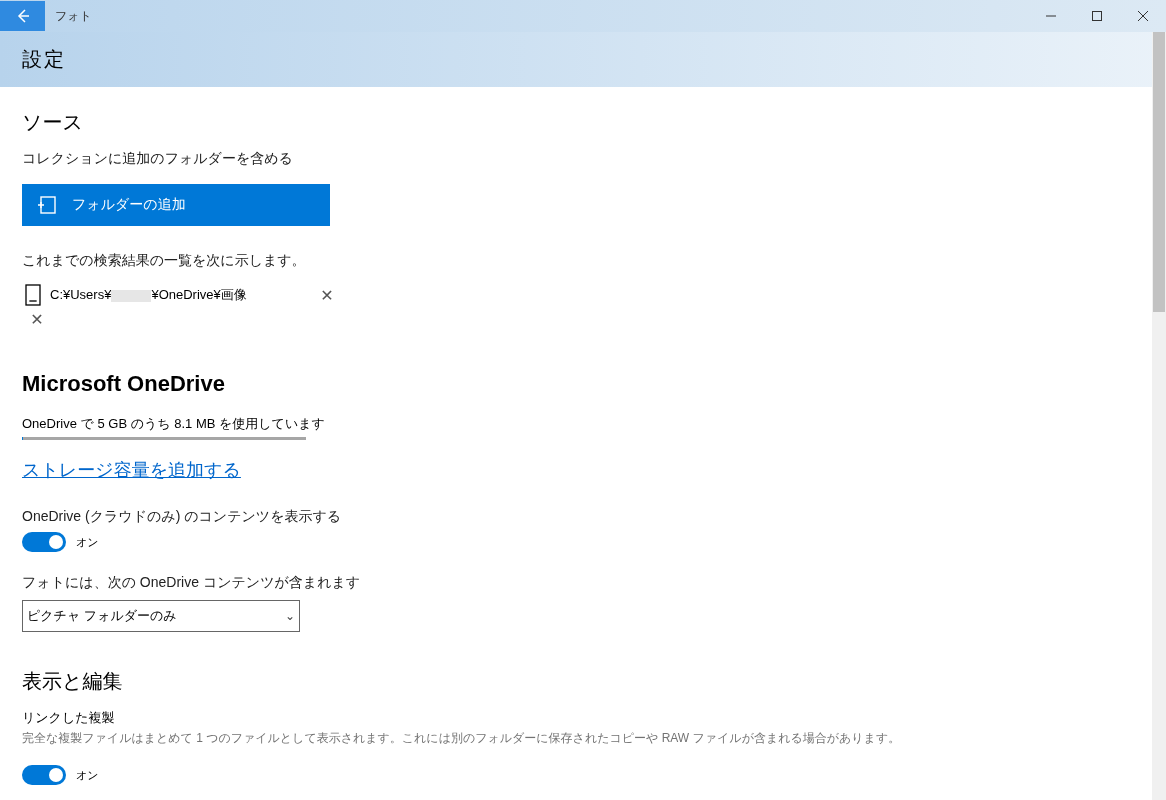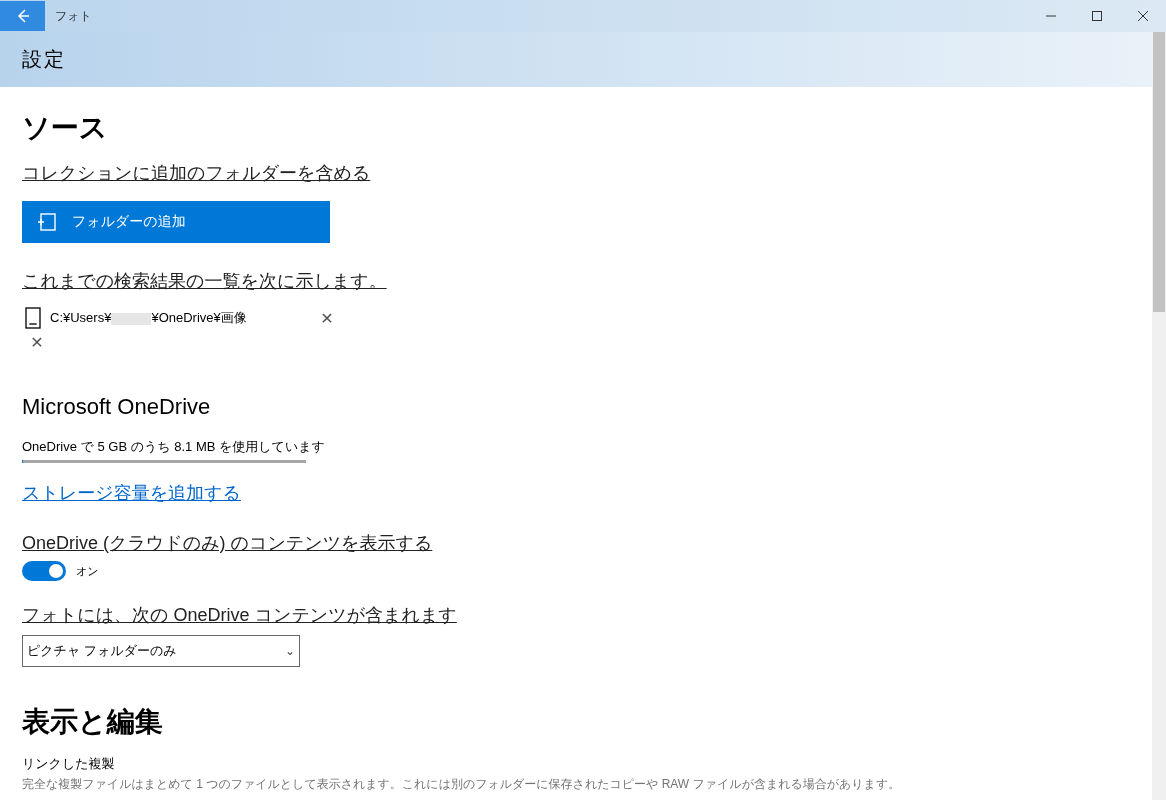--- a/index.html
+++ b/index.html
@@ -59,29 +59,28 @@
   font-size: 20px;
   font-weight: 400;
   letter-spacing: 2px;
 }
 
 .content {
   padding: 22px 22px 0 22px;
 }
 
 .section-h {
-  font-size: 28px;
-  font-weight: 700;
+  font-size: 20px;
+  font-weight: 400;
   margin-bottom: 14px;
 }
 .sub-text {
-  font-size: 18px;
+  font-size: 14px;
   color: #222;
   margin-bottom: 10px;
-  text-decoration: underline;
 }
 
 .add-folder-btn {
   background: #0078d7;
   color: #fff;
   width: 308px;
   height: 42px;
   display: flex;
   align-items: center;
   padding-left: 14px;
@@ -141,21 +140,21 @@
   cursor: pointer;
   color: #555;
   font-size: 16px;
   text-align: center;
 }
 
 .spacer { height: 42px; }
 
 .onedrive-h {
   font-size: 22px;
-  font-weight: 400;
+  font-weight: 700;
   margin-bottom: 18px;
 }
 .usage-row {
   font-size: 13px;
   margin-bottom: 4px;
 }
 .usage-bar {
   width: 284px;
   height: 3px;
   background: #a6a6a6;

